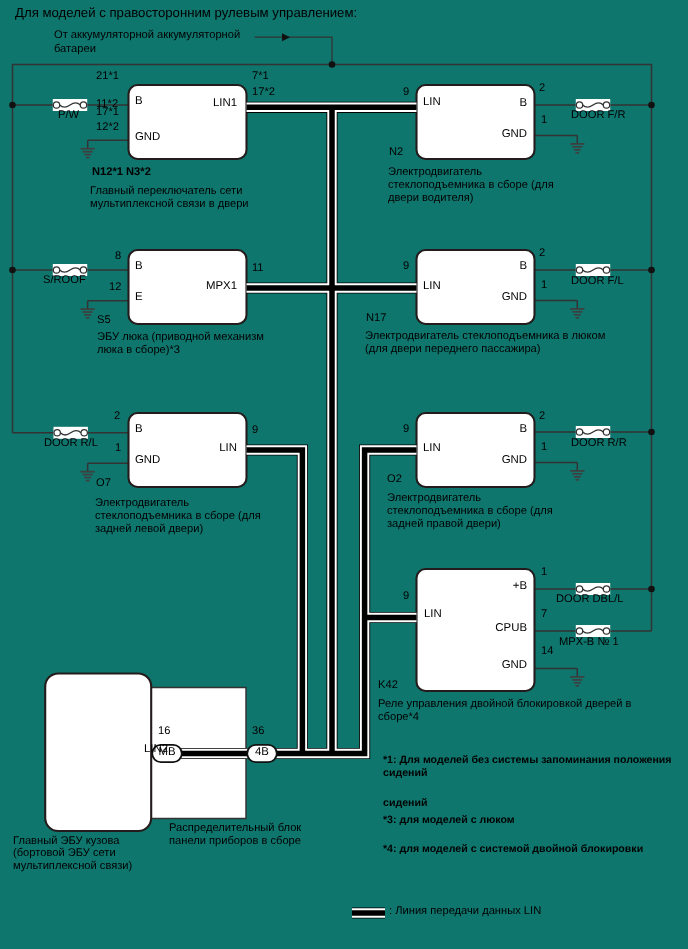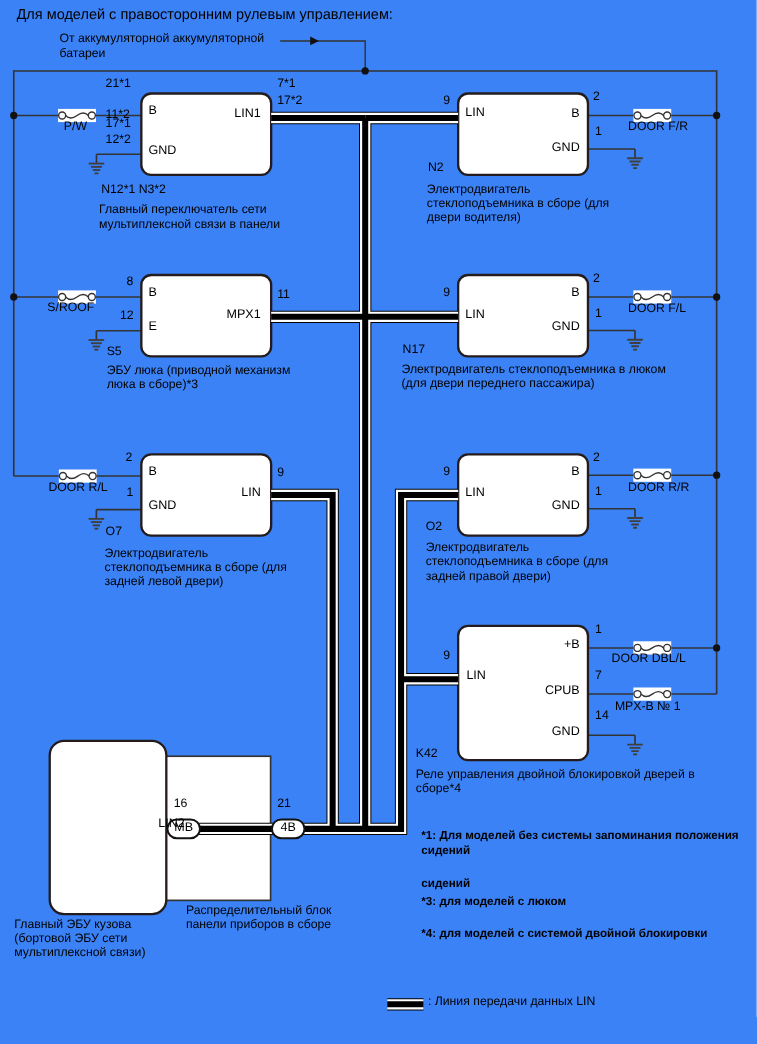--- a/index.html
+++ b/index.html
@@ -1,17 +1,17 @@
 <!DOCTYPE html>
 <html><head>
 <meta charset="utf-8">
 <style>
   html,body{margin:0;padding:0;background:#fff;}
   body{width:688px;height:949px;font-family:"Liberation Sans",sans-serif;}
-  #stage{position:relative;width:688px;height:949px;overflow:hidden;background:#3b82f6;}
+  #stage{position:relative;width:688px;height:949px;overflow:hidden;background:#0f766e;}
   .t{will-change:transform;}
   #stage > svg{position:absolute;left:0;top:0;}
   .t{position:absolute;white-space:pre;color:#000;font-family:"Liberation Sans",sans-serif;line-height:13px;-webkit-font-smoothing:antialiased;text-rendering:geometricPrecision;}
   .title{font-size:13.2px;color:#000;}
   .body{font-size:11.15px;}
   .port{font-size:11.4px;color:#000;}
   .conn{font-size:11.4px;color:#000;}
   .fn{font-size:10.6px;font-weight:bold;color:#000;}
 </style>
 </head>
@@ -181,23 +181,23 @@
   <div class="t body" style="left:95.9px;top:69.9px;">21*1</div>
   <div class="t body" style="left:95.9px;top:85.9px;margin-top:12px;">11*2</div>
   <div class="t body" style="left:95.9px;top:105.5px;">17*1</div>
   <div class="t body" style="left:95.9px;top:121.2px;">12*2</div>
   <div class="t port" style="left:134.5px;top:95.2px;">B</div>
   <div class="t port" style="left:134.5px;top:130.5px;">GND</div>
   <div class="t port" style="left:237.0px;top:96.8px;transform:translateX(-100%);">LIN1</div>
   <div class="t body" style="left:251.6px;top:69.9px;">7*1</div>
   <div class="t body" style="left:251.6px;top:85.9px;">17*2</div>
   <div class="t body" style="left:58.4px;top:109.2px;">P/W</div>
-  <div class="t body" style="left:92.3px;top:166.3px;">N12*1 N3*2</div>
+  <div class="t body" style="left:92.3px;top:166.3px;font-weight:bold;">N12*1 N3*2</div>
   <div class="t body" style="left:90.0px;top:184.8px;">Главный переключатель сети</div>
-  <div class="t body" style="left:90.0px;top:197.6px;">мультиплексной связи в панели</div>
+  <div class="t body" style="left:90.0px;top:197.6px;">мультиплексной связи в двери</div>
   <div class="t body" style="left:402.5px;top:85.9px;">9</div>
   <div class="t port" style="left:422.5px;top:96.2px;">LIN</div>
   <div class="t port" style="left:527.0px;top:96.7px;transform:translateX(-100%);">B</div>
   <div class="t port" style="left:527.0px;top:127.7px;transform:translateX(-100%);">GND</div>
   <div class="t body" style="left:538.9px;top:82.0px;">2</div>
   <div class="t body" style="left:541.1px;top:113.9px;">1</div>
   <div class="t body" style="left:571.1px;top:109.3px;">DOOR F/R</div>
   <div class="t body" style="left:388.9px;top:146.3px;">N2</div>
   <div class="t body" style="left:388.3px;top:166.3px;">Электродвигатель</div>
   <div class="t body" style="left:388.3px;top:179.1px;">стеклоподъемника в сборе (для</div>
@@ -253,21 +253,21 @@
   <div class="t body" style="left:541.0px;top:608.0px;">7</div>
   <div class="t body" style="left:541.0px;top:645.0px;">14</div>
   <div class="t body" style="left:556.2px;top:592.7px;">DOOR DBL/L</div>
   <div class="t body" style="left:558.6px;top:635.6px;">MPX-B № 1</div>
   <div class="t body" style="left:377.7px;top:679.4px;">K42</div>
   <div class="t body" style="left:377.7px;top:697.9px;">Реле управления двойной блокировкой дверей в</div>
   <div class="t body" style="left:377.7px;top:710.7px;">сборе*4</div>
   <div class="t port" style="left:143.8px;top:742.8px;transform:translateX(-100%);margin-left:24px;">LIN2</div>
   <div class="t body" style="left:158.4px;top:725.4px;">16</div>
   <div class="t conn" style="left:166.7px;top:746.1px;transform:translateX(-50%);">MB</div>
-  <div class="t body" style="left:252.3px;top:725.4px;">21</div>
+  <div class="t body" style="left:252.3px;top:725.4px;">36</div>
   <div class="t conn" style="left:262.0px;top:746.1px;transform:translateX(-50%);">4B</div>
   <div class="t body" style="left:12.5px;top:834.5px;">Главный ЭБУ кузова</div>
   <div class="t body" style="left:12.5px;top:847.3px;">(бортовой ЭБУ сети</div>
   <div class="t body" style="left:12.5px;top:860.1px;">мультиплексной связи)</div>
   <div class="t body" style="left:169.3px;top:821.8px;">Распределительный блок</div>
   <div class="t body" style="left:169.3px;top:834.6px;">панели приборов в сборе</div>
   <div class="t fn" style="left:383.0px;top:754.3px;">*1: Для моделей без системы запоминания положения</div>
   <div class="t fn" style="left:383.0px;top:766.9px;">сидений</div>
   <div class="t fn" style="left:383.0px;top:796.5px;">сидений</div>
   <div class="t fn" style="left:383.0px;top:813.5px;">*3: для моделей с люком</div>

